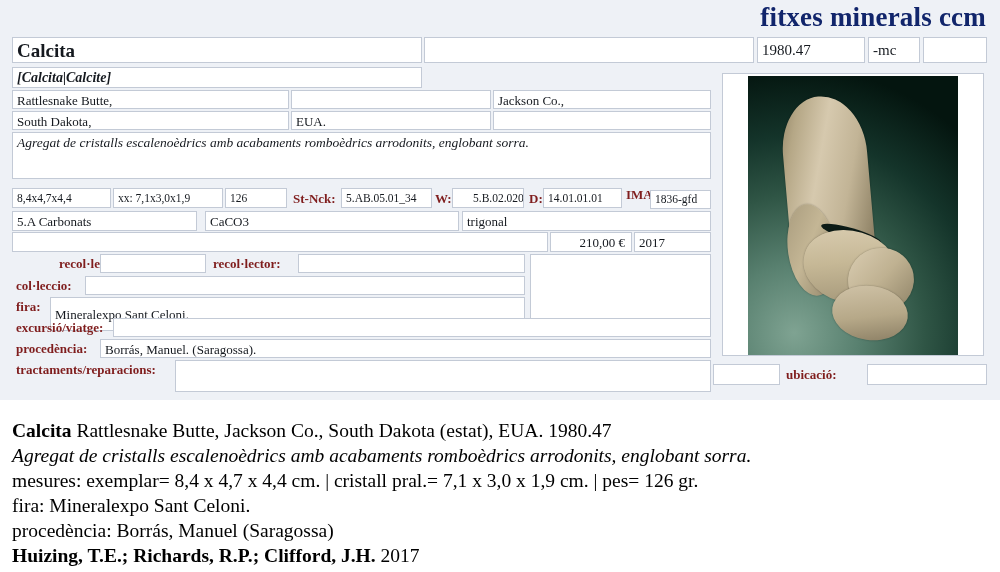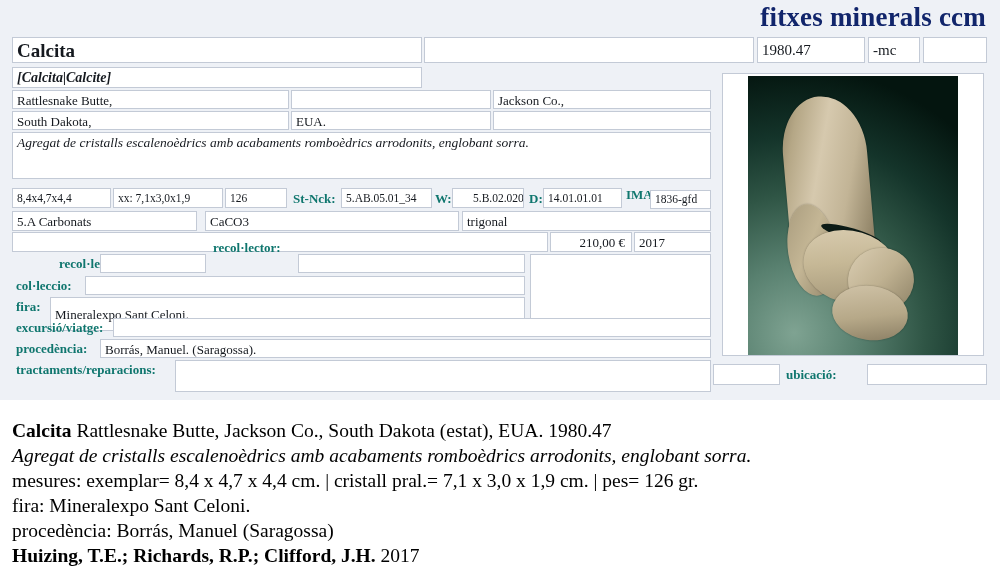--- a/index.html
+++ b/index.html
@@ -48,21 +48,21 @@
     display: flex;
     align-items: center;
     white-space: nowrap;
     overflow: hidden;
   }
   .lbl {
     position: absolute;
     box-sizing: border-box;
     font-size: 13px;
     font-weight: bold;
-    color: #0f766e;
+    color: #7f1d1d;
     line-height: 1;
     display: flex;
     align-items: center;
     white-space: nowrap;
   }
   .big  { font-size: 19px; font-weight: bold; }
   .ital { font-style: italic; font-weight: bold; font-size: 14px; }
   .it   { font-style: italic; font-weight: normal; font-size: 13.5px; }
   .sm   { font-size: 11.5px; }
   .rt   { justify-content: flex-end; padding-right: 6px; }
@@ -200,21 +200,21 @@
   <div class="fb" style="left:462px; top:211px; width:249px; height:20px;">trigonal</div>
 
   <div class="fb" style="left:12px;  top:232px; width:536px; height:20px;"></div>
   <div class="fb rt" style="left:550px; top:232px; width:82px; height:20px;">210,00 €</div>
   <div class="fb" style="left:634px; top:232px; width:77px; height:20px;">2017</div>
 
   <div class="fb" style="left:530px; top:254px; width:181px; height:68px;"></div>
 
   <div class="lbl" style="left:16px;  top:254px; height:19px;margin-left:43px;">recol·lecció:</div>
   <div class="fb" style="left:100px; top:254px; width:106px; height:19px;"></div>
-  <div class="lbl" style="left:213px; top:238px; height:19px;text-align:center;">recol·lector:</div>
+  <div class="lbl" style="left:213px; top:254px; height:19px;text-align:center;">recol·lector:</div>
   <div class="fb" style="left:298px; top:254px; width:227px; height:19px;"></div>
 
   <div class="lbl" style="left:16px;  top:276px; height:19px;">col·leccio:</div>
   <div class="fb" style="left:85px;  top:276px; width:440px; height:19px;"></div>
 
   <div class="lbl" style="left:16px;  top:297px; height:19px;">fira:</div>
   <div class="fb" style="left:50px;  top:297px; width:475px; height:34px;">Mineralexpo Sant Celoni.</div>
 
   <div class="lbl" style="left:16px;  top:318px; height:19px;">excursió/viatge:</div>
   <div class="fb" style="left:113px; top:318px; width:598px; height:19px;"></div>

